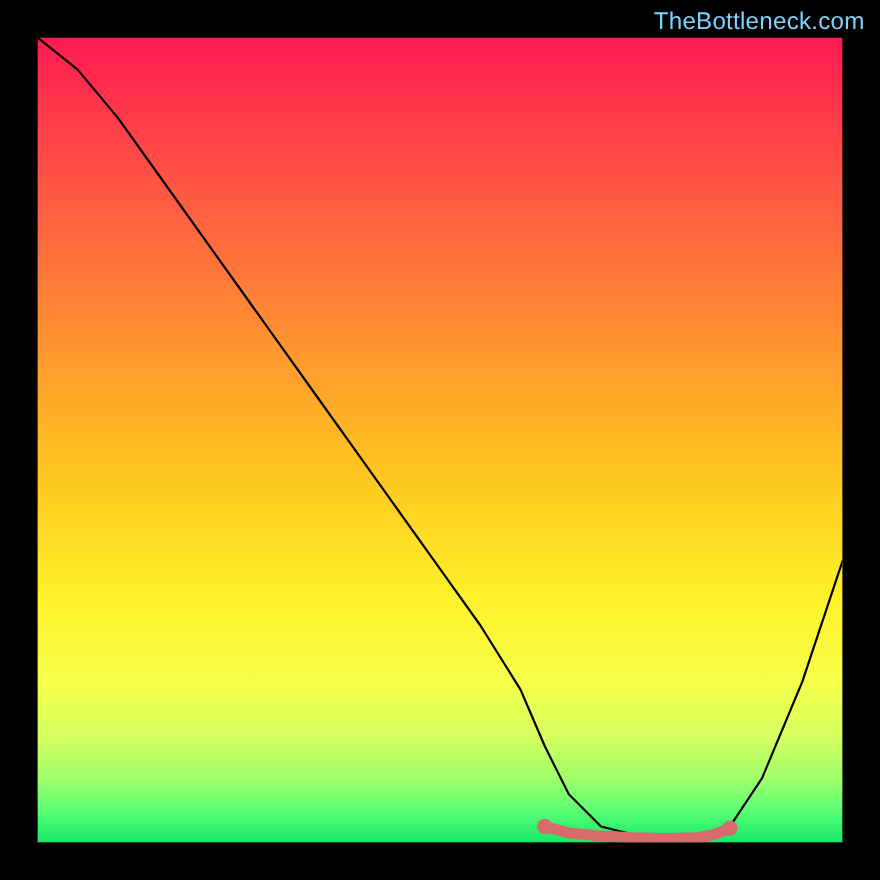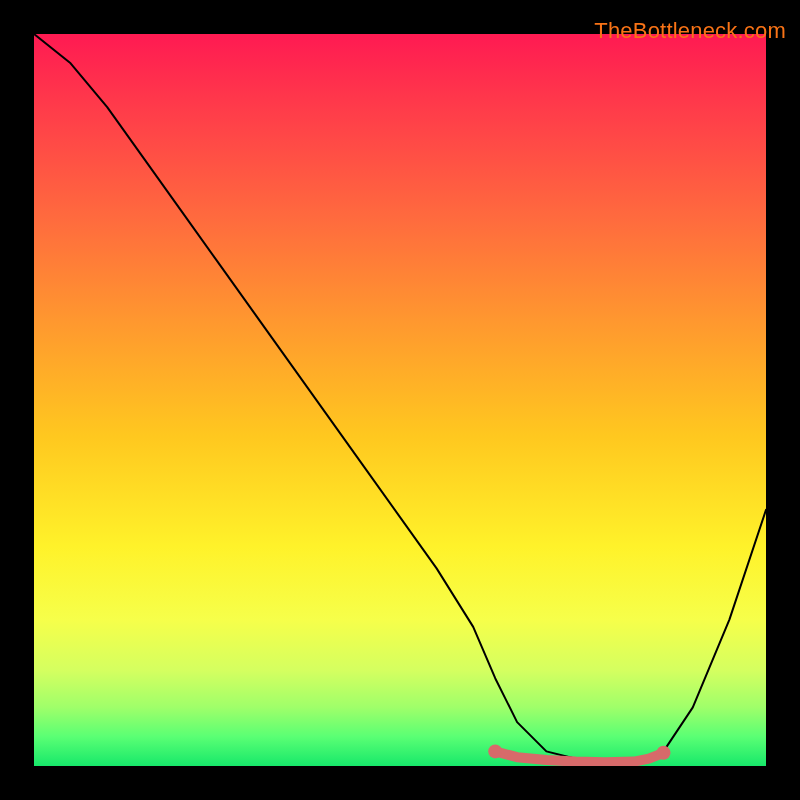--- a/index.html
+++ b/index.html
@@ -9,24 +9,23 @@
     width: 800px;
     height: 800px;
     background: #000;
   }
   .watermark {
     position: absolute;
     top: 6px;
     right: 14px;
     font-family: Arial, Helvetica, sans-serif;
     font-size: 22px;
-    color: #f97316;
+    color: #7dd3fc;
     letter-spacing: 0.2px;
     z-index: 5;
-    margin-top: 12px;
   }
   .plot {
     position: absolute;
     left: 34px;
     top: 34px;
     width: 732px;
     height: 732px;
     overflow: hidden;
   }
   .gradient {

